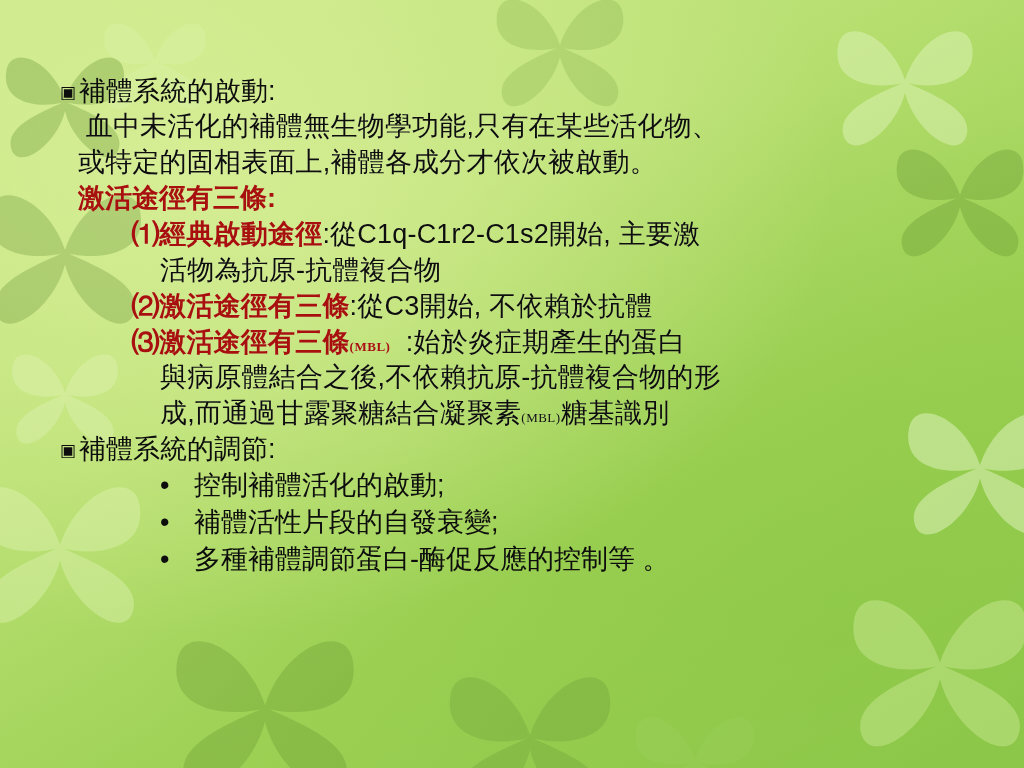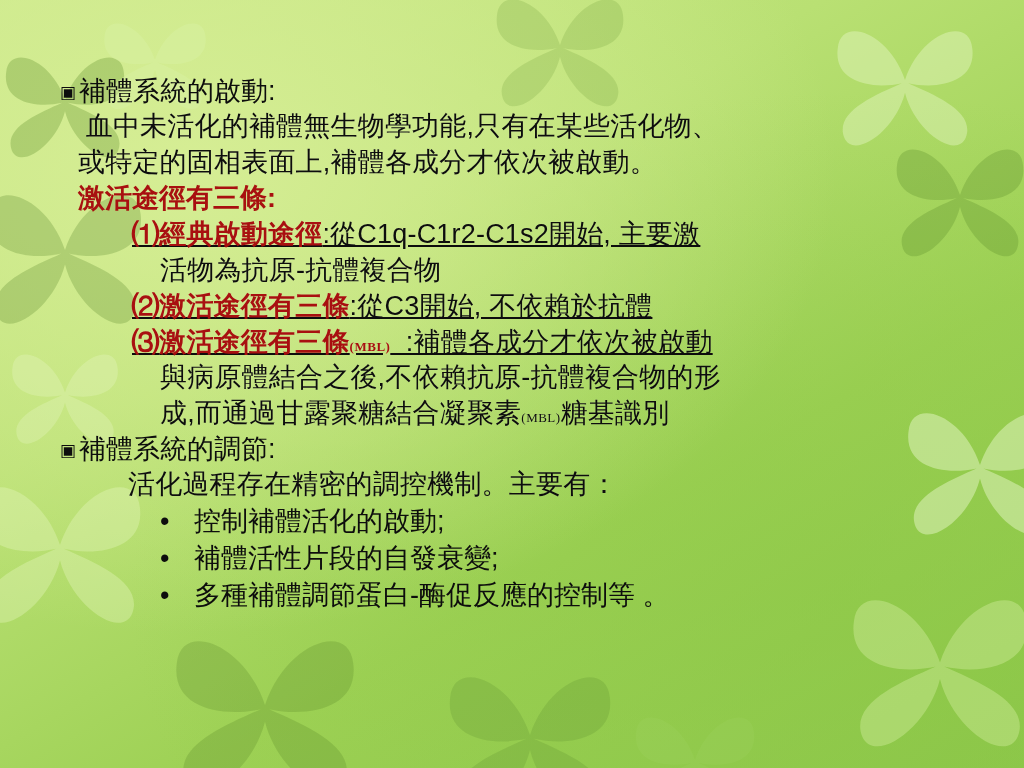--- a/index.html
+++ b/index.html
@@ -58,21 +58,21 @@
     white-space: pre;
   }
   .bullet-head .mark {
     display: inline-block;
     font-size: 17px;
     vertical-align: middle;
     margin-right: 3px;
     color: #0d0d0d;
   }
   .indent1 { padding-left: 18px; }
-  .indent2 { padding-left: 72px; text-decoration: underline; }
+  .indent2 { padding-left: 72px; }
   .indent3 { padding-left: 100px; }
   .indent4 { padding-left: 62px; }
 
   .red {
     color: #a81010;
     font-weight: bold;
   }
   .redline {
     color: #a81010;
     font-weight: bold;
@@ -185,26 +185,25 @@
     <div class="line indent1"> 血中未活化的補體無生物學功能,只有在某些活化物、</div>
     <div class="line indent1">或特定的固相表面上,補體各成分才依次被啟動。</div>
 
     <div class="redline indent1">激活途徑有三條:</div>
 
     <div class="line indent2"><span class="red serif-num">⑴</span><span class="red">經典啟動途徑</span><span>:從C1q-C1r2-C1s2開始, 主要激</span></div>
     <div class="line indent3">活物為抗原-抗體複合物</div>
 
     <div class="line indent2"><span class="red serif-num">⑵</span><span class="red">激活途徑有三條</span><span>:從C3開始, 不依賴於抗體</span></div>
 
-    <div class="line indent2"><span class="red serif-num">⑶</span><span class="red">激活途徑有三條</span><span class="red small mono-ish">(MBL)</span><span>  :補體各成分才依次被啟動</span></div>
+    <div class="line indent2"><span class="red serif-num">⑶</span><span class="red">激活途徑有三條</span><span class="red small mono-ish">(MBL)</span><span>  :始於炎症期產生的蛋白</span></div>
     <div class="line indent3">與病原體結合之後,不依賴抗原-抗體複合物的形</div>
     <div class="line indent3"><span>成,而通過甘露聚糖結合凝聚素</span><span class="small mono-ish">(MBL)</span><span>糖基識別</span></div>
 
     <div class="bullet-head"><span class="mark">▣</span><span>補體系統的調節:</span></div>
 
-    <div class="line indent4" style="padding-left:68px;">活化過程存在精密的調控機制。主要有：</div>
 
     <div class="dot-item"><span class="dot">•</span><span>控制補體活化的啟動;</span></div>
     <div class="dot-item"><span class="dot">•</span><span>補體活性片段的自發衰變;</span></div>
     <div class="dot-item"><span class="dot">•</span><span>多種補體調節蛋白-酶促反應的控制等 。</span></div>
 
   </div>
 </div>
 
 </body></html>

